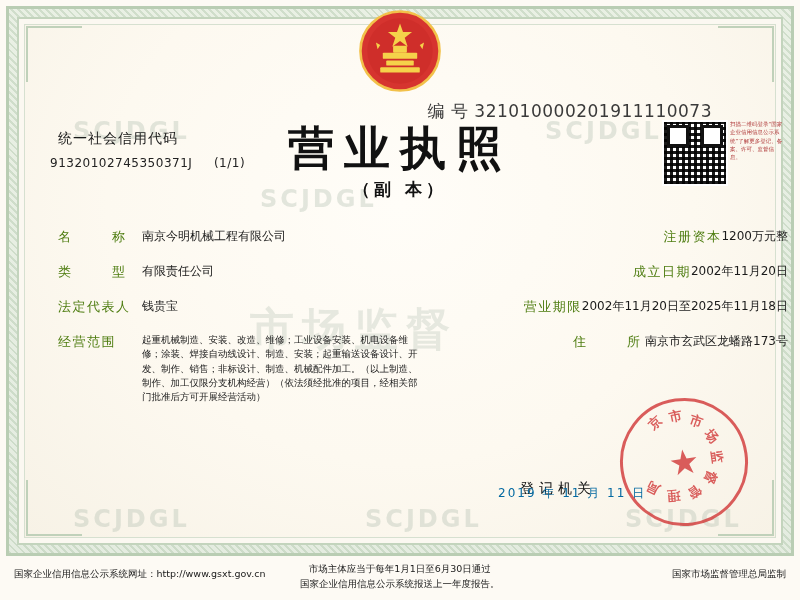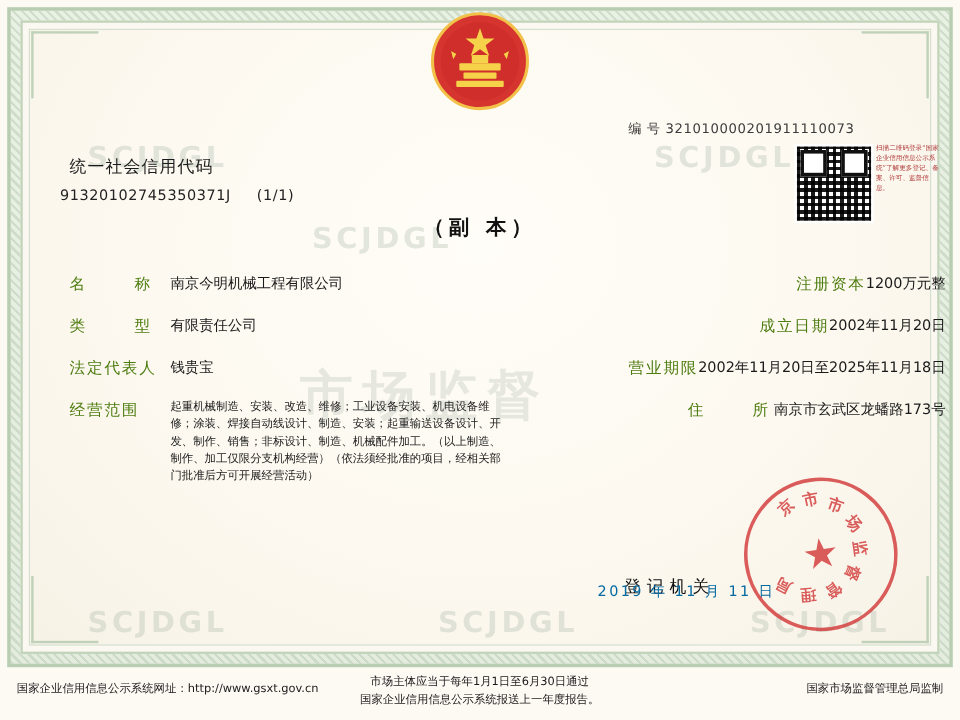--- a/index.html
+++ b/index.html
@@ -98,21 +98,21 @@
     transform: translateX(-50%);
     width: 86px; height: 86px;
     z-index: 5;
   }
 
   
   .reg-no {
     position: absolute;
     right: 88px;
     top: 100px;
-    font-size: 11px;
+    font-size: 17px;
     color: #3a3a3a;
     letter-spacing: 0.5px;
     margin-left: 35px;
   }
   .credit-label {
     position: absolute;
     left: 58px;
     top: 130px;
     font-size: 14px;
     color: #1a1a1a;
@@ -325,20 +325,21 @@
     <span>321010000201911110073</span>
   </div>
 
   <div class="credit-label">统一社会信用代码</div>
   <div class="credit-code">
     <span>91320102745350371J</span>
     &nbsp;&nbsp;&nbsp;
     <span>(1/1)</span>
   </div>
 
+  <div class="title">营业执照</div>
   <div class="subtitle">（副 本）</div>
 
   <div class="qr-block">
     <div class="qr-img"></div>
     <div class="qr-note">扫描二维码登录“国家企业信用信息公示系统”了解更多登记、备案、许可、监督信息。</div>
   </div>
 
   <div class="info">
     <div class="col-left">
       <div class="row">

